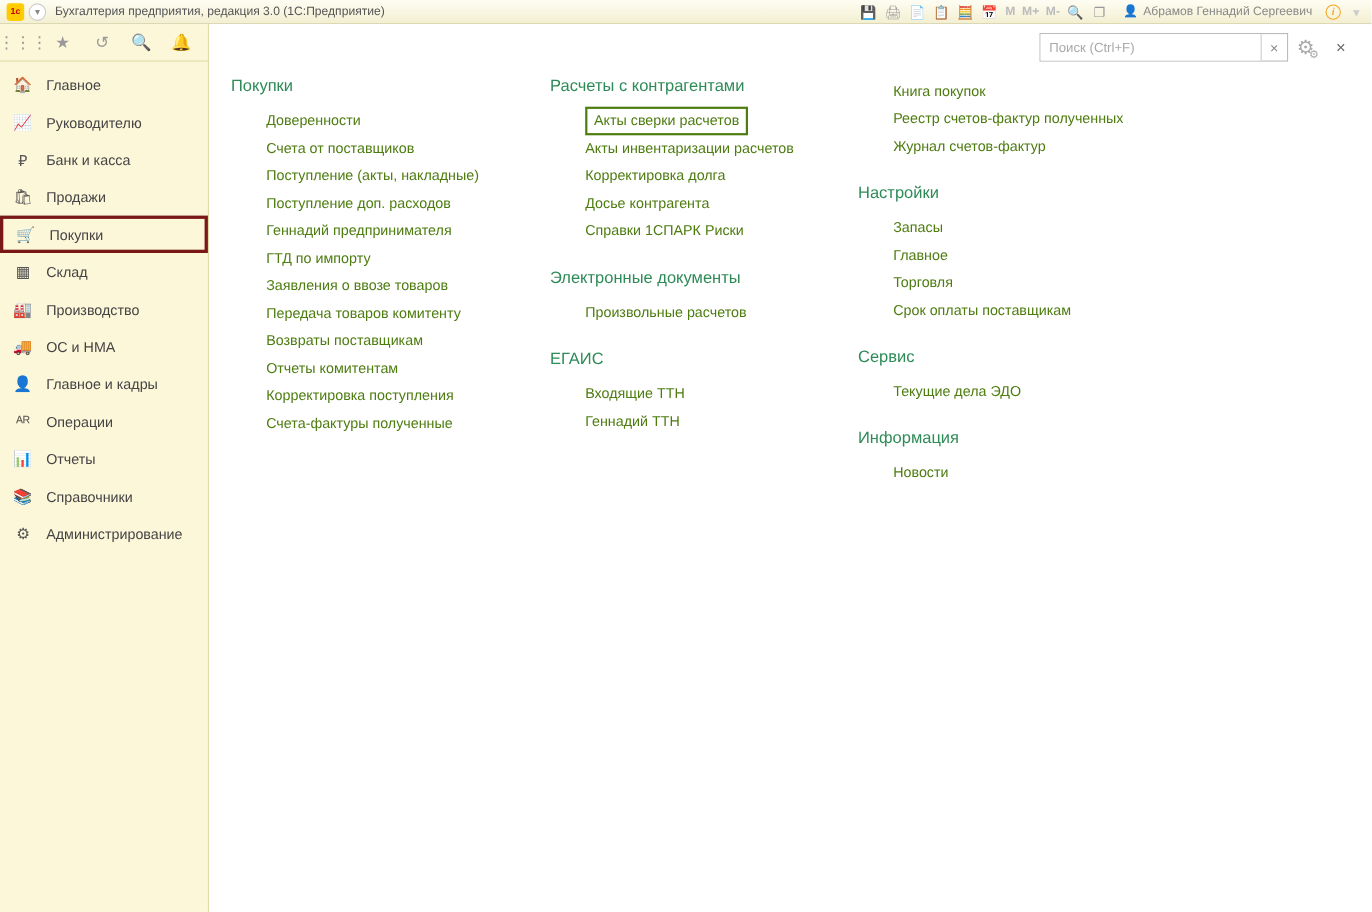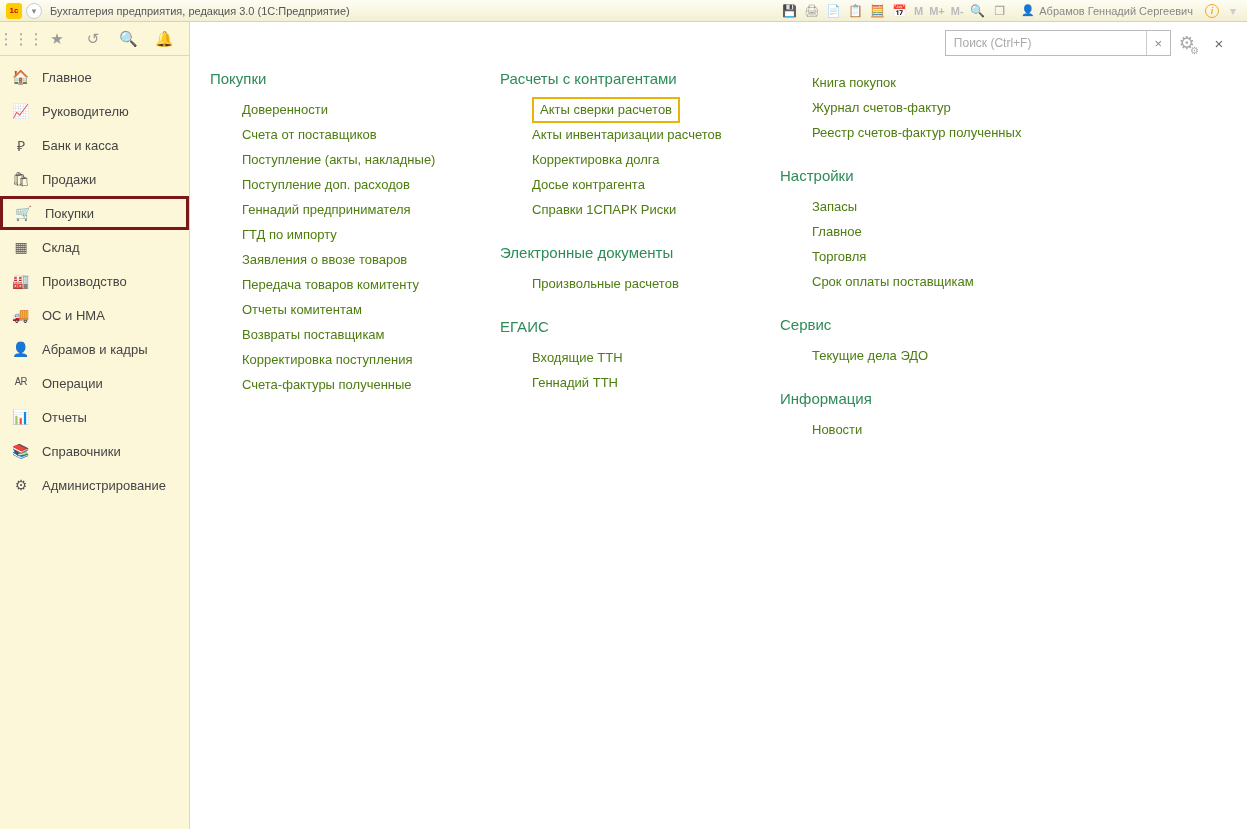--- a/index.html
+++ b/index.html
@@ -43,21 +43,21 @@
 
   .columns { display:flex; padding:48px 0 0 20px; gap:40px; }
   .col { flex:0 0 auto; }
   .col1 { width: 250px; }
   .col2 { width: 240px; }
   .col3 { width: 260px; }
   .sect-title { color:#2e8b57; font-size:15px; margin-bottom:10px; margin-top:0; font-weight:normal;}
   .sect-title.sub { margin-top:22px; }
   .item-list { padding-left:18px; }
   .item { color:#4d7c0f; font-size:13px; line-height:24px; cursor:pointer; display:inline-block;margin-left:14px;}
-  .item.highlighted { border:2px solid #eab308; padding:1px 6px; line-height:20px;}
+  .item.highlighted { border:2px solid #4d7c0f; padding:1px 6px; line-height:20px;}
   .item-row { height:25px; display:flex; align-items:center;}
 
 </style>
 </head>
 <body>
 
 <div class="titlebar">
   <div class="logo">1c</div>
   <div class="dropdown-btn"></div>
   <span class="title-text">Бухгалтерия предприятия, редакция 3.0  (1С:Предприятие)</span>
@@ -121,21 +121,21 @@
         <div class="sb-item">
           <span class="sb-icon">🏭</span>
           <span>Производство</span>
         </div>
         <div class="sb-item">
           <span class="sb-icon">🚚</span>
           <span>ОС и НМА</span>
         </div>
         <div class="sb-item">
           <span class="sb-icon">👤</span>
-          <span>Абрамов и кадры</span>
+          <span>Главное и кадры</span>
         </div>
         <div class="sb-item">
           <span class="sb-icon">ᴬᴿ</span>
           <span>Операции</span>
         </div>
         <div class="sb-item">
           <span class="sb-icon">📊</span>
           <span>Отчеты</span>
         </div>
         <div class="sb-item">
@@ -182,24 +182,24 @@
             <div class="item-row">
               <span class="item">ГТД по импорту</span>
             </div>
             <div class="item-row">
               <span class="item">Заявления о ввозе товаров</span>
             </div>
             <div class="item-row">
               <span class="item">Передача товаров комитенту</span>
             </div>
             <div class="item-row">
+              <span class="item">Возвраты поставщикам</span>
+            </div>
+            <div class="item-row">
               <span class="item">Отчеты комитентам</span>
-            </div>
-            <div class="item-row">
-              <span class="item">Возвраты поставщикам</span>
             </div>
             <div class="item-row">
               <span class="item">Корректировка поступления</span>
             </div>
             <div class="item-row">
               <span class="item">Счета-фактуры полученные</span>
             </div>
           </div>
       </div>
 
@@ -238,24 +238,24 @@
             </div>
           </div>
         </div>
 
       <div class="col col3" id="col3">
           <div class="item-list">
             <div class="item-row">
               <span class="item">Книга покупок</span>
             </div>
             <div class="item-row">
+              <span class="item">Реестр счетов-фактур полученных</span>
+            </div>
+            <div class="item-row">
               <span class="item">Журнал счетов-фактур</span>
-            </div>
-            <div class="item-row">
-              <span class="item">Реестр счетов-фактур полученных</span>
             </div>
           </div>
           <div class="sect-title sub">Настройки</div>
           <div class="item-list">
             <div class="item-row">
               <span class="item">Запасы</span>
             </div>
             <div class="item-row">
               <span class="item">Главное</span>
             </div>

